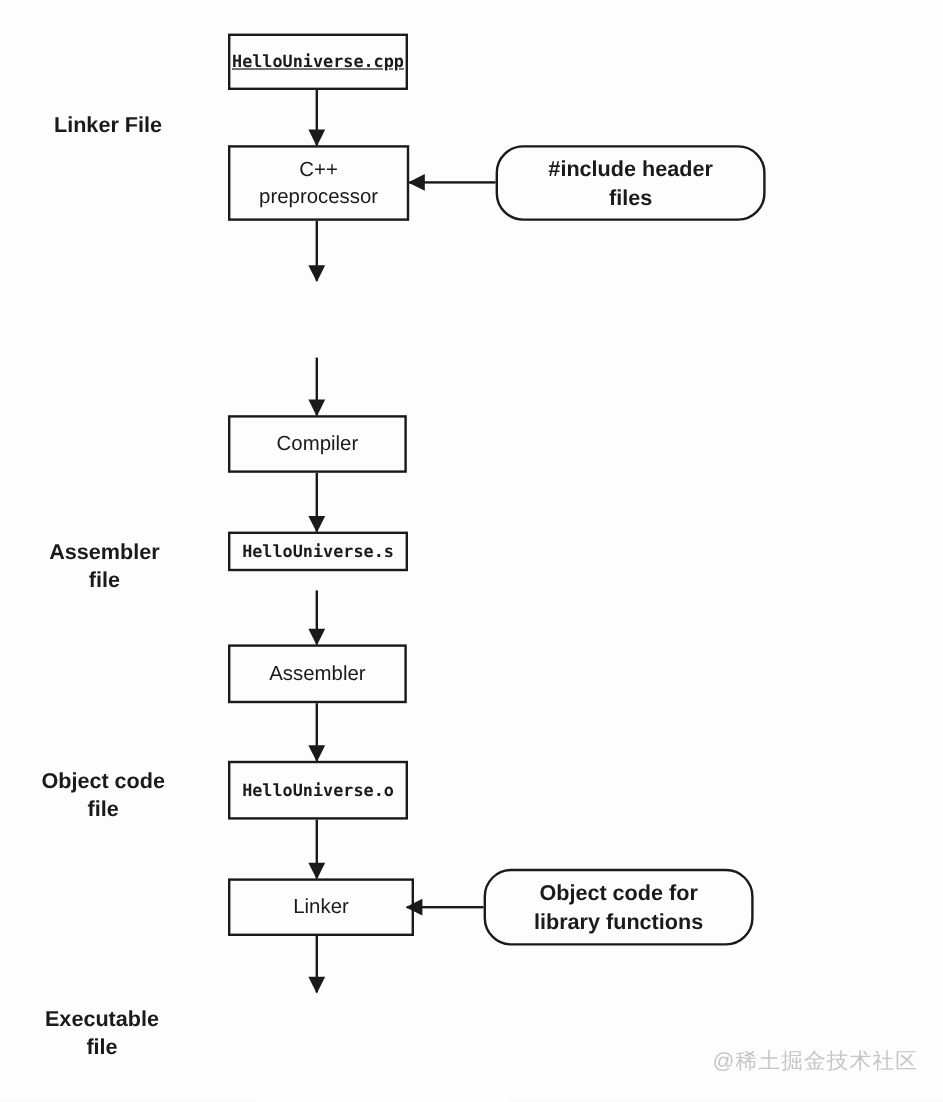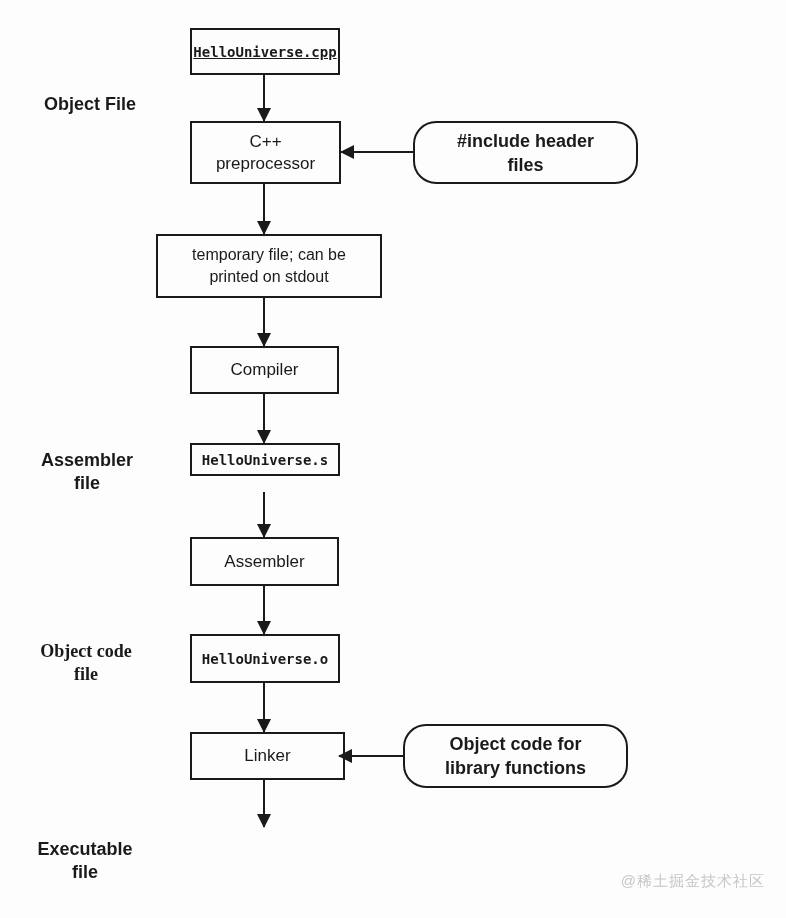--- a/index.html
+++ b/index.html
@@ -80,48 +80,46 @@
     top: -8px;
     width: 0; height: 0;
     border-top: 7px solid transparent;
     border-bottom: 7px solid transparent;
     border-right: 14px solid var(--line);
   }
   .watermark {
     position: absolute;
     right: 21px;
     top: 872px;
-    font-size: 15px;
+    font-size: 18px;
     color: var(--watermark);
     letter-spacing: 1px;
   }
 </style>
 </head>
 <body>
 
 <div class="canvas">
 
-  <div class="side-label" style="left:15px; top:93px; width:150px;">Object File</div>
+  <div class="side-label" style="left:15px; top:93px; width:150px;">Linker File</div>
   <div class="side-label" style="left:12px; top:449px; width:150px;">Assembler
 file</div>
-  <div class="side-label" style="left:11px; top:640px; width:150px;font-family:Liberation Serif, serif;">Object code
+  <div class="side-label" style="left:11px; top:640px; width:150px;">Object code
 file</div>
   <div class="side-label" style="left:10px; top:838px; width:150px;">Executable
 file</div>
 
   <div class="box mono" style="left:190px; top:28px; width:150px; height:47px;text-decoration:underline;">HelloUniverse.cpp</div>
 
   <div class="box" style="left:190px; top:121px; width:151px; height:63px;">C++
 preprocessor</div>
 
   <div class="box bold" style="left:413px; top:121px; width:225px; height:63px;">#include header
 files</div>
 
-  <div class="box" style="left:156px; top:234px; width:226px; height:64px; font-size:16px;">temporary file; can be
-printed on stdout</div>
 
   <div class="box" style="left:190px; top:346px; width:149px; height:48px;">Compiler</div>
 
   <div class="box mono" style="left:190px; top:443px; width:150px; height:33px;">HelloUniverse.s</div>
 
   <div class="box" style="left:190px; top:537px; width:149px; height:49px;">Assembler</div>
 
   <div class="box mono" style="left:190px; top:634px; width:150px; height:49px;">HelloUniverse.o</div>
 
   <div class="box" style="left:190px; top:732px; width:155px; height:48px;">Linker</div>

